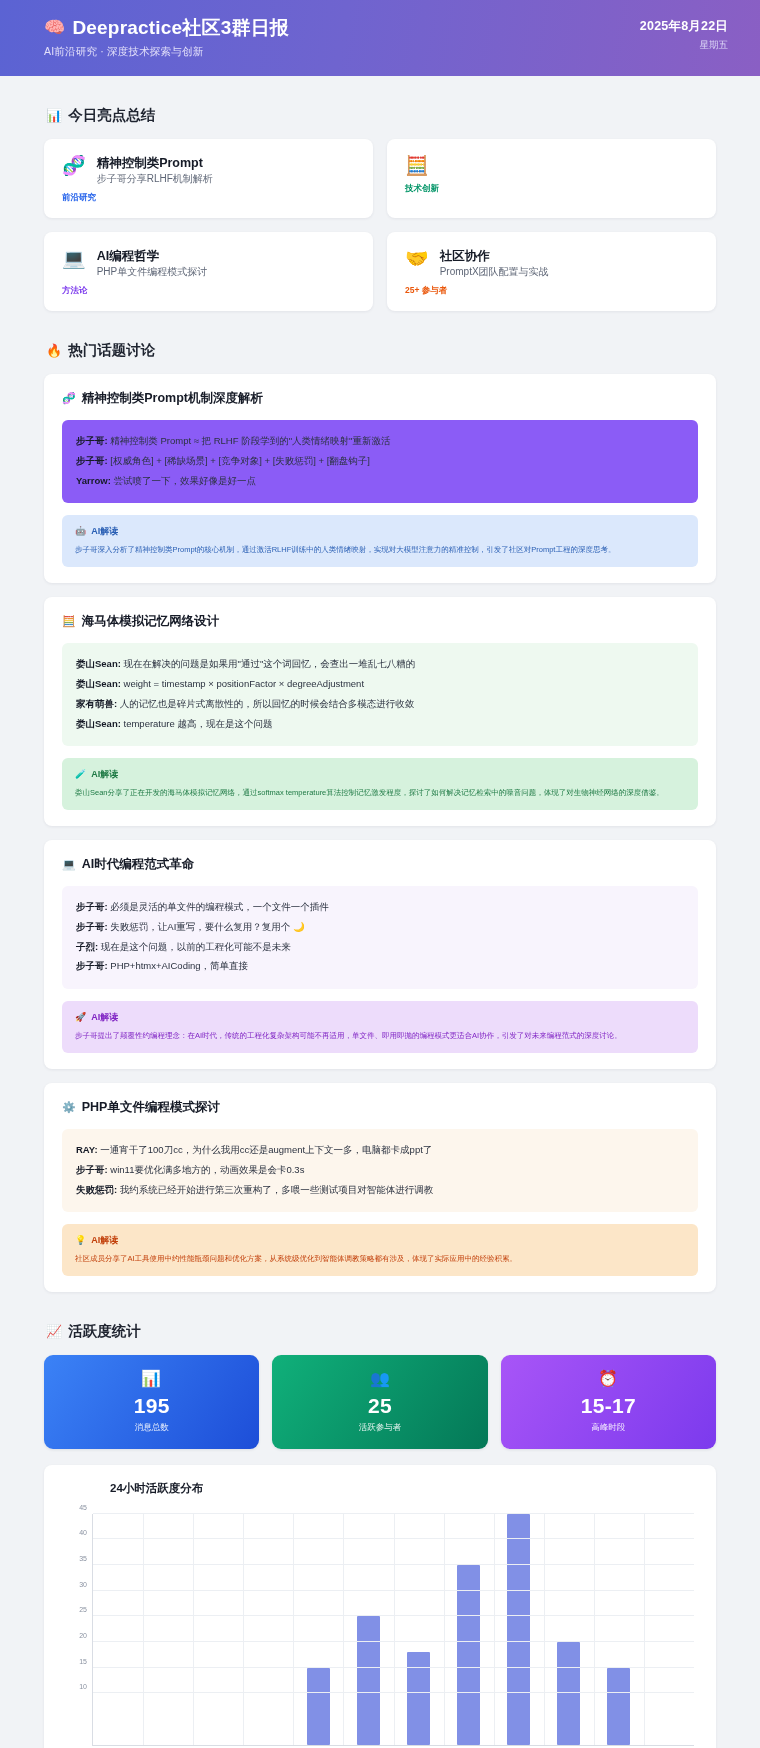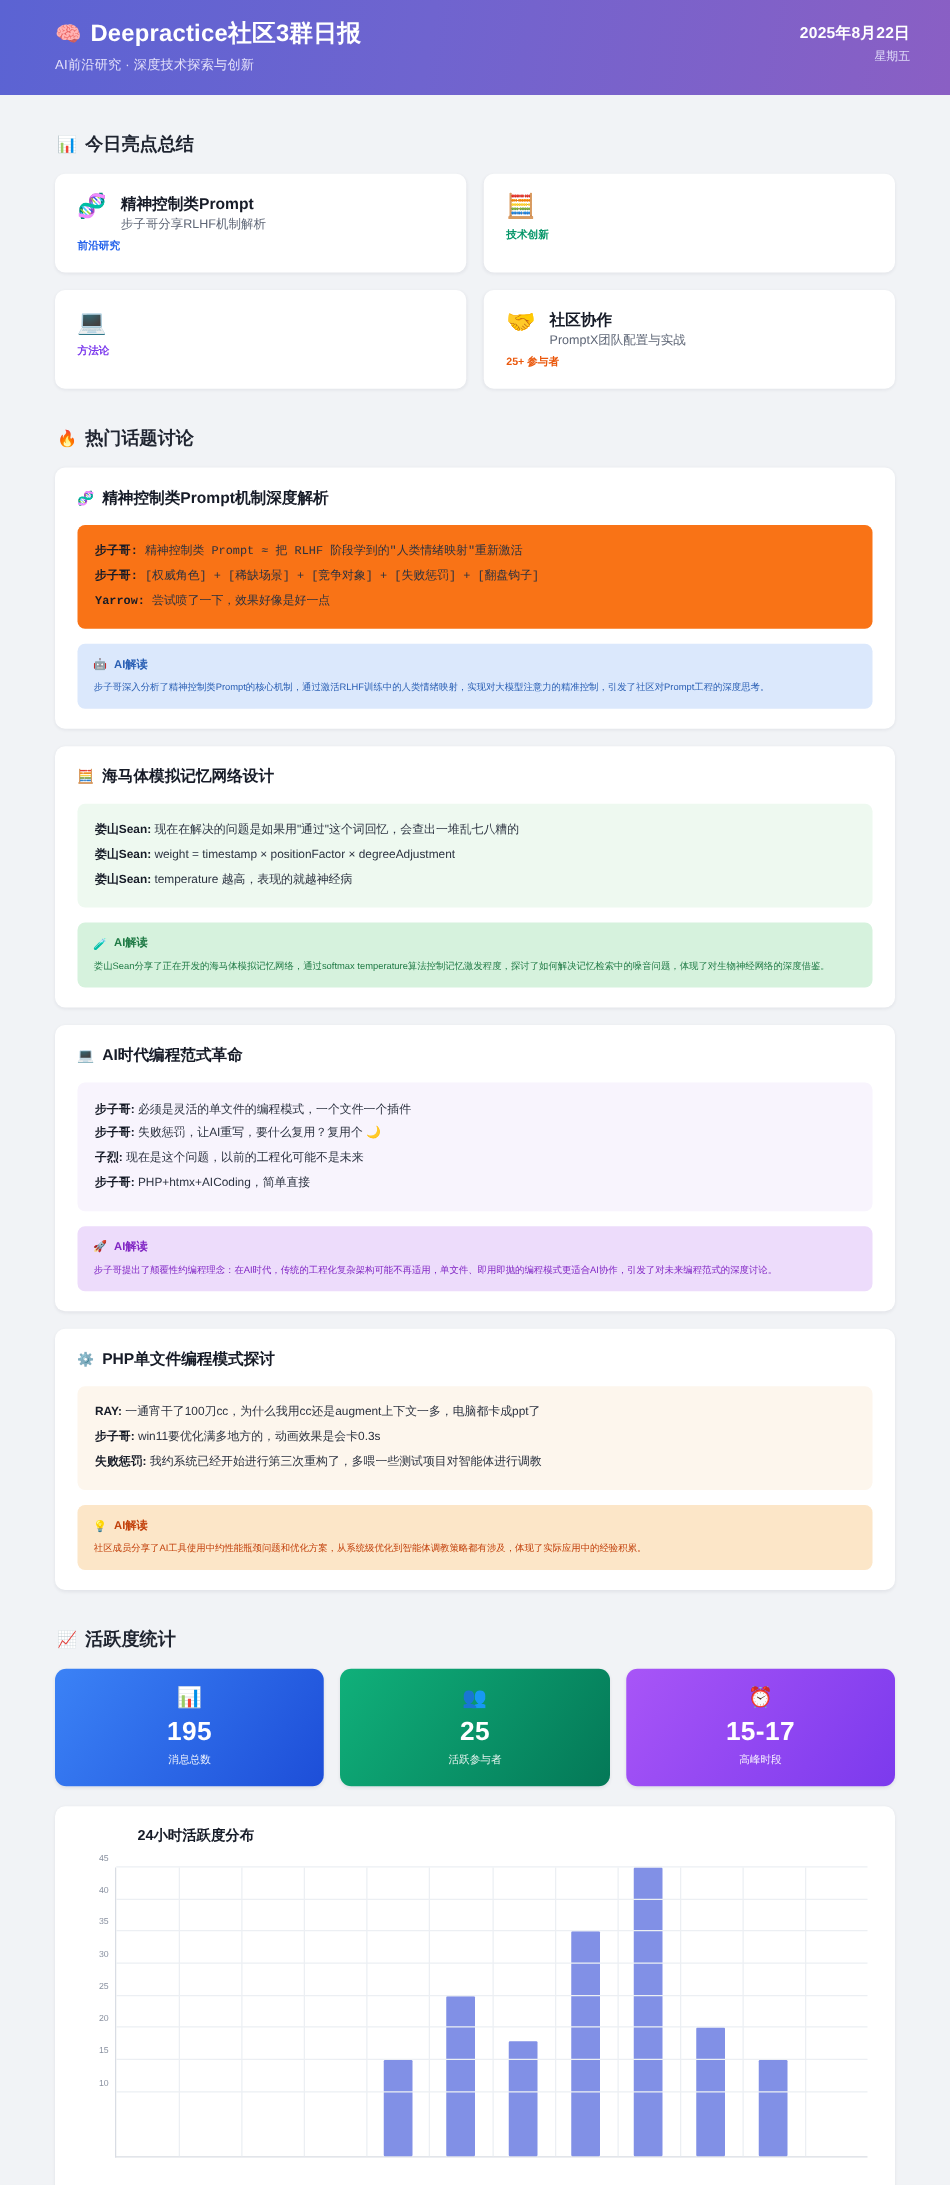--- a/index.html
+++ b/index.html
@@ -111,21 +111,21 @@
     font-size: 9px;
     font-weight: bold;
     display: flex;
     align-items: center;
     gap: 5px;
     margin-bottom: 6px;
   }
   .ai-text { font-size: 7.5px; line-height: 1.6; }
 
   
-  .t-blue .msg-box { background: #f97316; font-family: Liberation Mono, monospace; }
+  .t-blue .msg-box { background: #8b5cf6; }
   .t-blue .ai-box { background: #dbe8fc; }
   .t-blue .ai-label, .t-blue .ai-text { color: #2a5fb4; }
   
   .t-green .msg-box { background: #eef9f0; }
   .t-green .ai-box { background: #d6f2dd; }
   .t-green .ai-label, .t-green .ai-text { color: #1f7a45; }
   
   .t-purple .msg-box { background: #f8f4fd; }
   .t-purple .ai-box { background: #eddcfb; }
   .t-purple .ai-label, .t-purple .ai-text { color: #8126c4; }
@@ -234,20 +234,24 @@
       <div class="hl-card">
         <div class="hl-top">
           <span class="hl-icon">🧮</span>
         </div>
         <div class="hl-tag" style="color:#059669">技术创新</div>
       </div>
 
       <div class="hl-card">
         <div class="hl-top">
           <span class="hl-icon">💻</span>
+          <div class="hl-text">
+            <div class="hl-title">AI编程哲学</div>
+            <div class="hl-desc">PHP单文件编程模式探讨</div>
+          </div>
         </div>
         <div class="hl-tag" style="color:#7c3aed">方法论</div>
       </div>
 
       <div class="hl-card">
         <div class="hl-top">
           <span class="hl-icon">🤝</span>
           <div class="hl-text">
             <div class="hl-title">社区协作</div>
             <div class="hl-desc">PromptX团队配置与实战</div>
@@ -283,21 +287,22 @@
           </div>
         </div>
         <div class="topic-card t-green">
           <div class="topic-title">
             <span class="topic-emoji">🧮</span>
             <span>海马体模拟记忆网络设计</span>
           </div>
           <div class="msg-box">
             <div class="msg-line"><span class="msg-who">娄山Sean: </span><span>现在在解决的问题是如果用"通过"这个词回忆，会查出一堆乱七八糟的</span></div>
             <div class="msg-line"><span class="msg-who">娄山Sean: </span><span>weight = timestamp × positionFactor × degreeAdjustment</span></div>
-            <div class="msg-line"><span class="msg-who">娄山Sean: </span><span>temperature 越高，表现的就越神经病</span></div>
+            <div class="msg-line"><span class="msg-who">家有萌兽: </span><span>人的记忆也是碎片式离散性的，所以回忆的时候会结合多模态进行收敛</span></div>
+            <div class="msg-line"><span class="msg-who">娄山Sean: </span><span>temperature 越高，现在是这个问题</span></div>
           </div>
           <div class="ai-box">
             <div class="ai-label">
               <span>🧪</span>
               <span>AI解读</span>
             </div>
             <div class="ai-text">娄山Sean分享了正在开发的海马体模拟记忆网络，通过softmax temperature算法控制记忆激发程度，探讨了如何解决记忆检索中的噪音问题，体现了对生物神经网络的深度借鉴。</div>
           </div>
         </div>
         <div class="topic-card t-purple">

